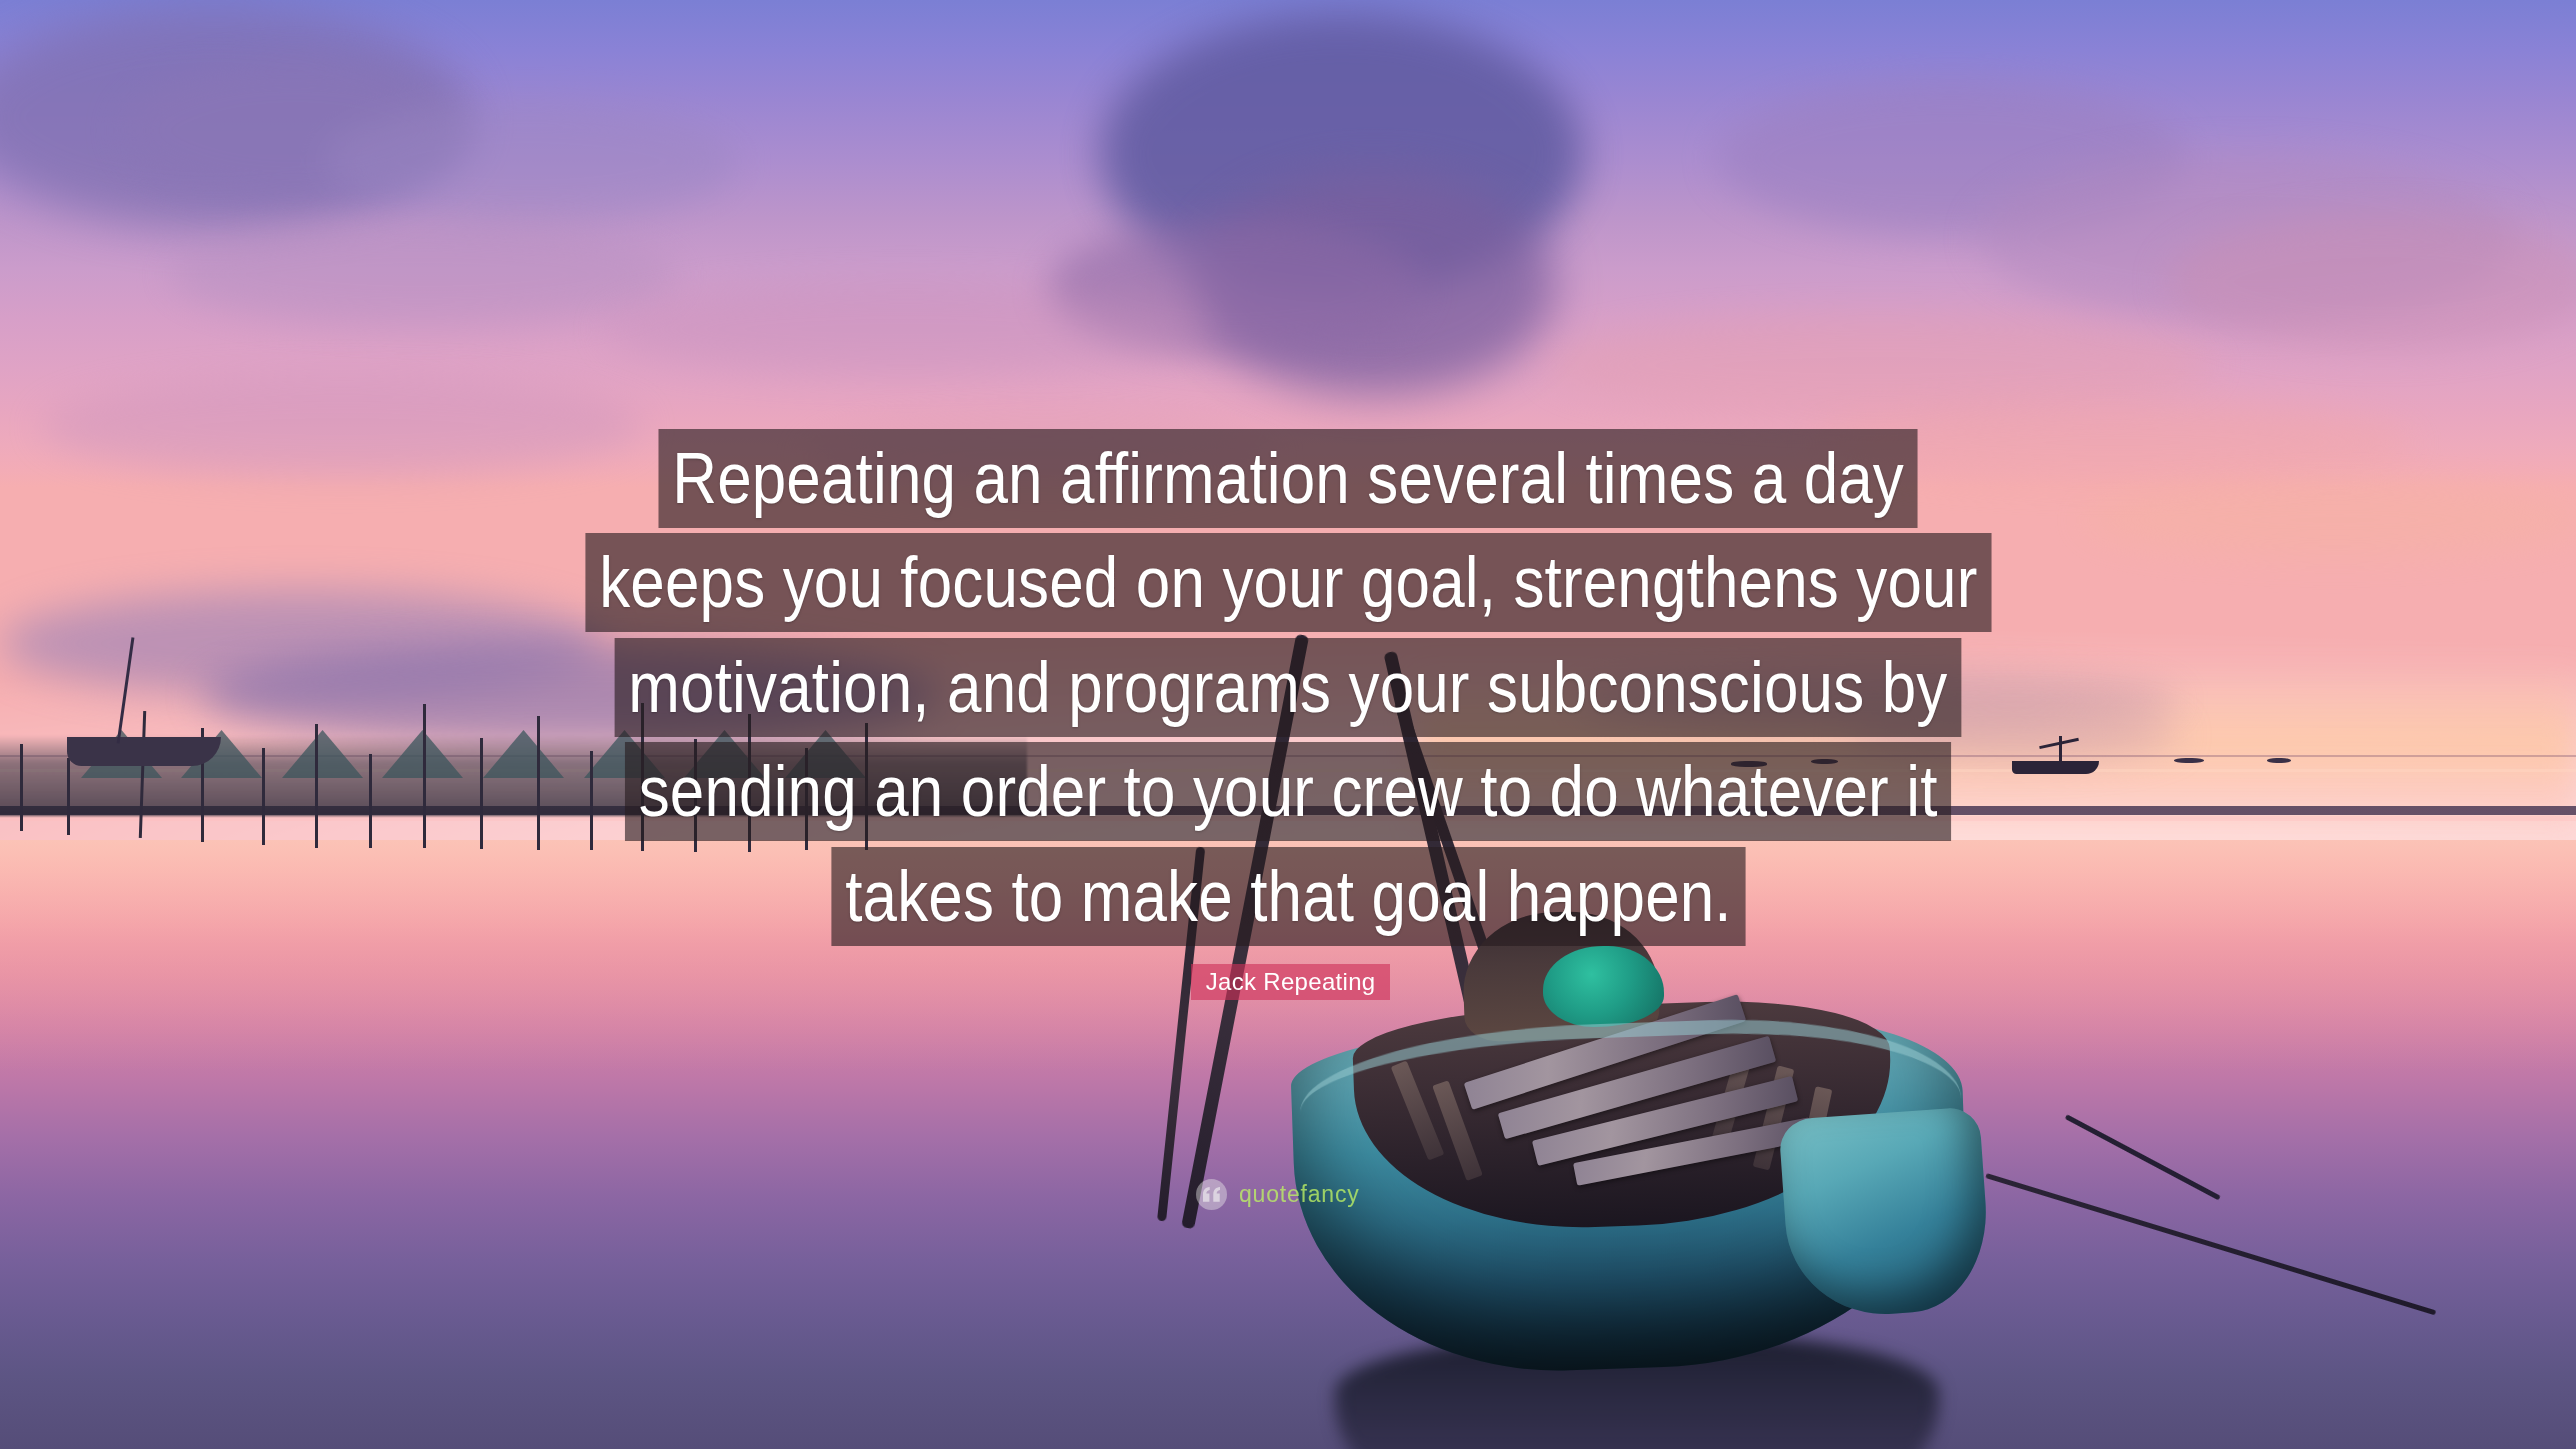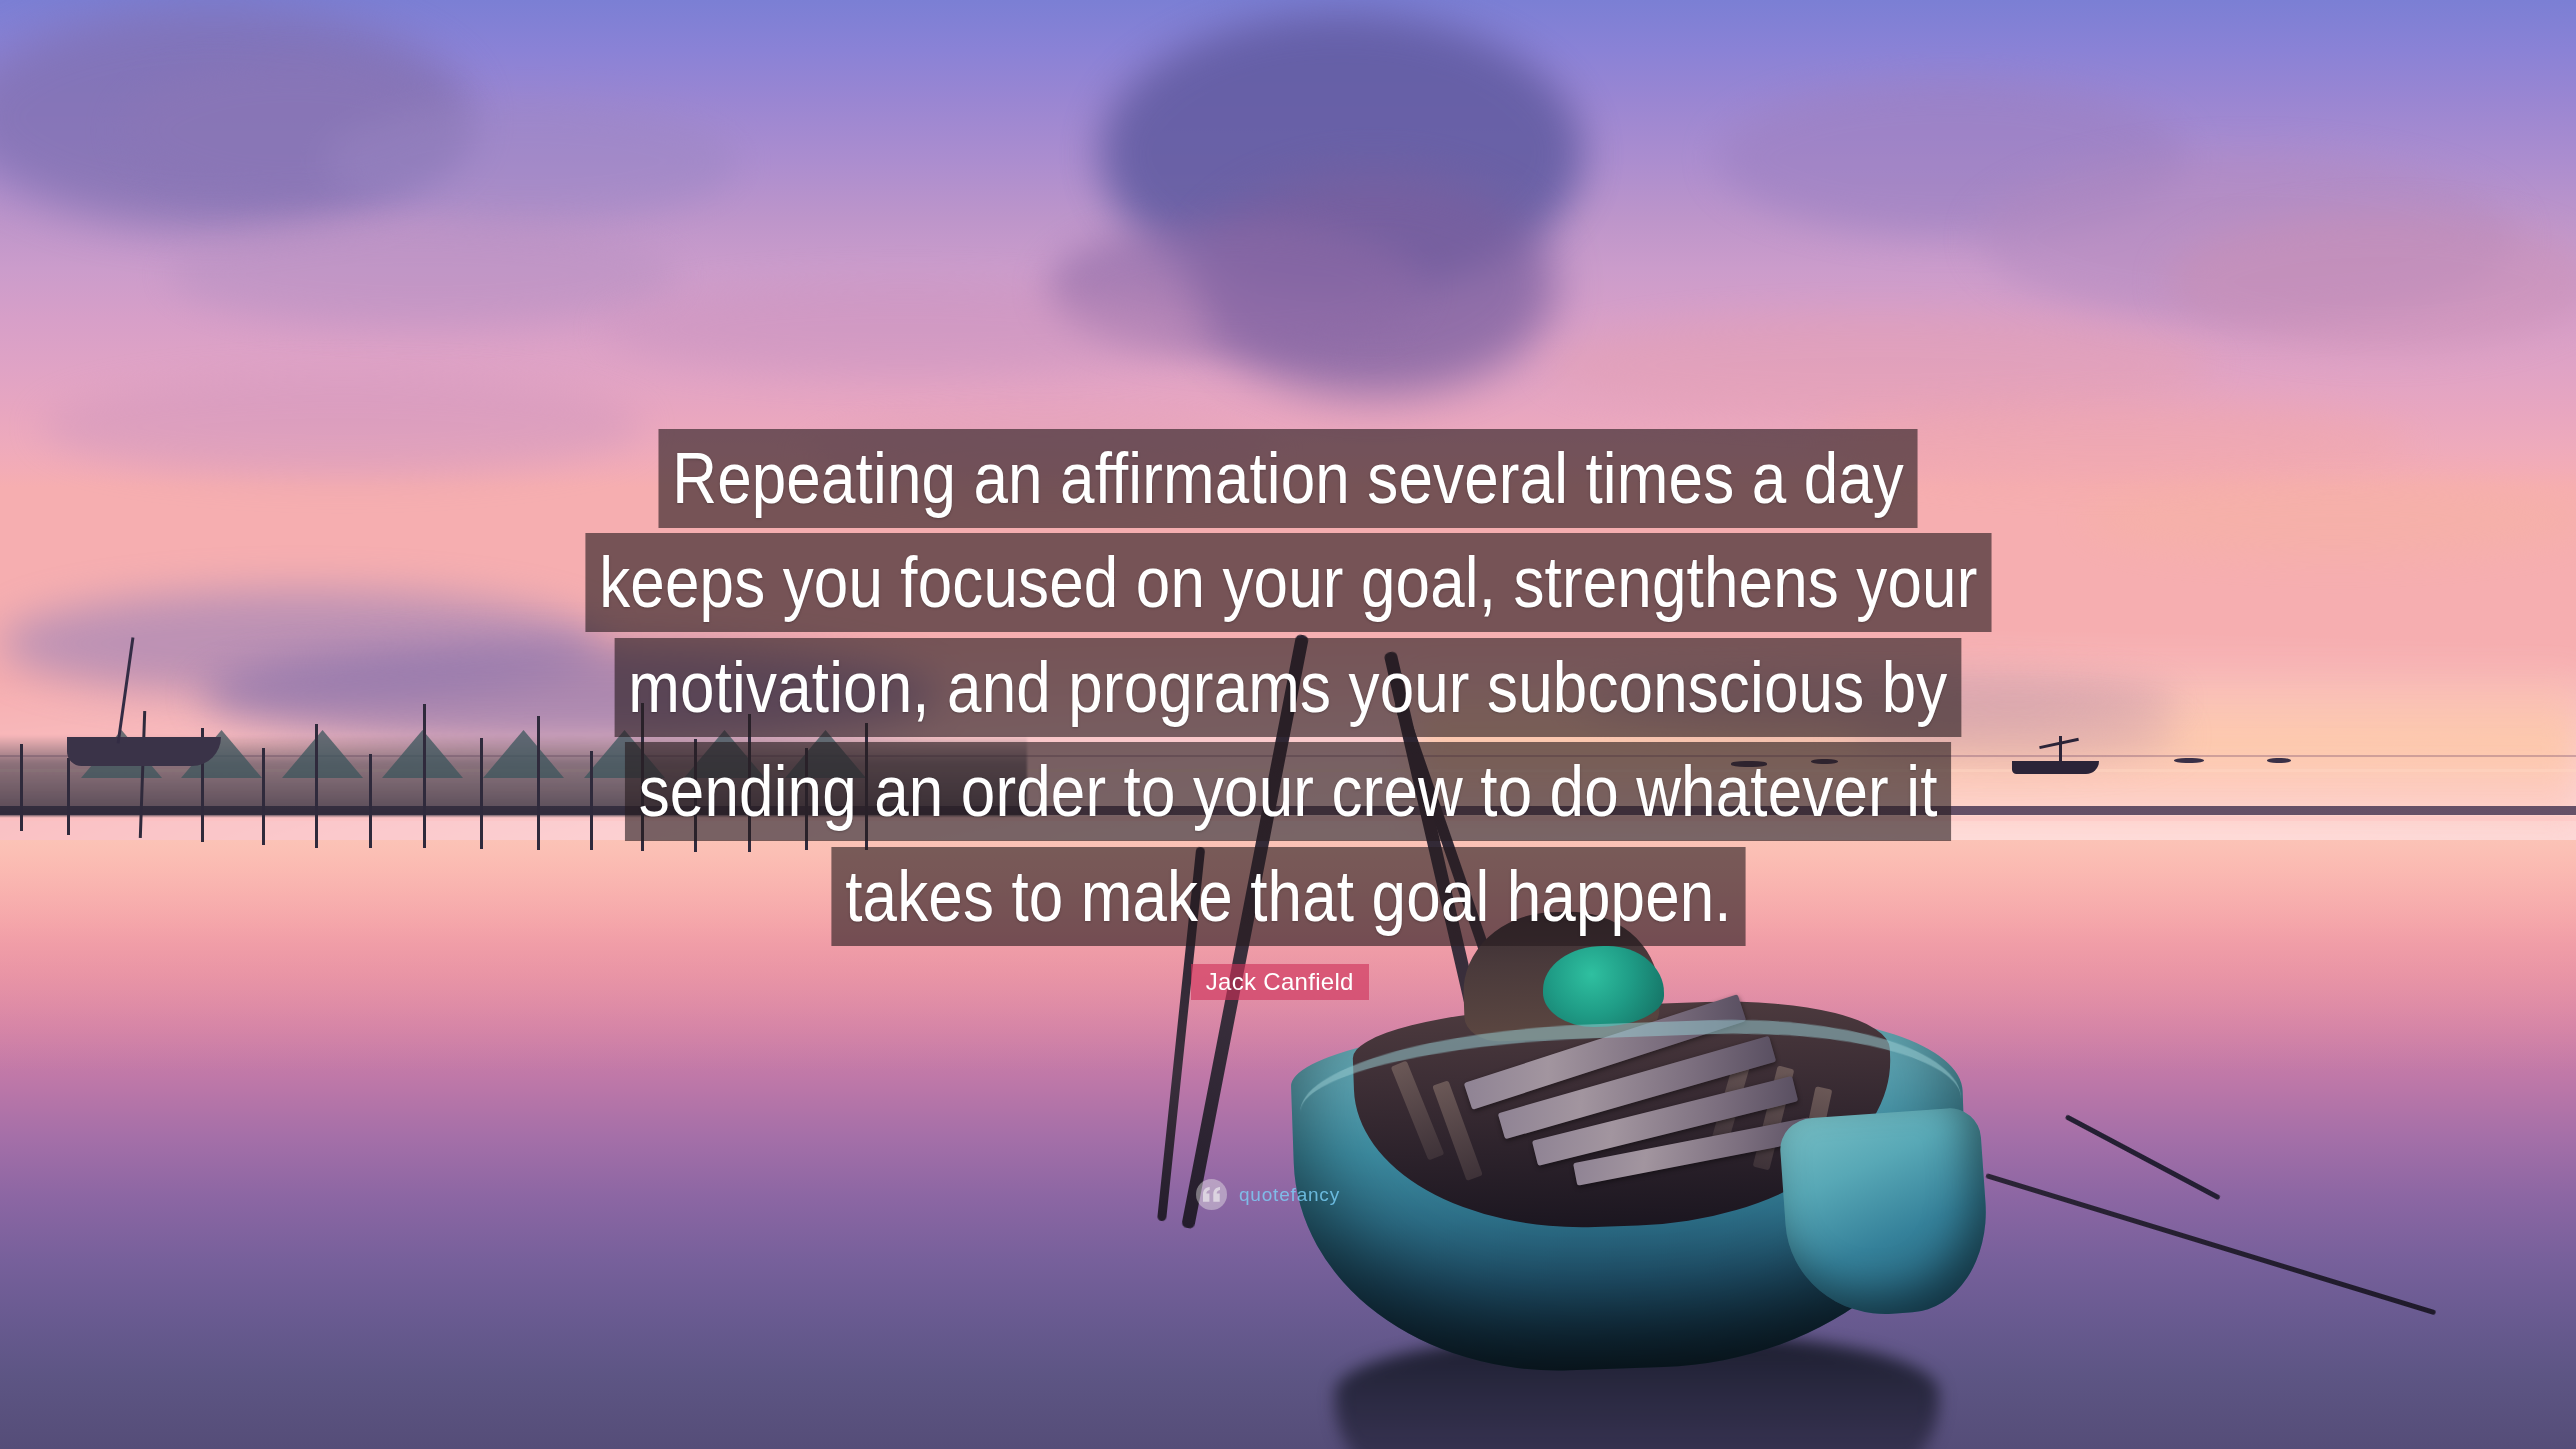--- a/index.html
+++ b/index.html
@@ -253,21 +253,21 @@
     display:flex; align-items:center; gap:12px;
     opacity:.78;
   }
   .wm-badge {
     width:31px; height:31px; border-radius:50%;
     background:rgba(235,235,235,.55);
     display:flex; align-items:center; justify-content:center;
   }
   .wm-badge svg { display:block; }
   .wm-text {
-    color:#7dd3fc; font-size:19px; letter-spacing:0.8px;
+    color:#bef264; font-size:23px; letter-spacing:0.8px;
     font-family:"Liberation Sans", sans-serif; font-weight:300;
   }
 </style>
 </head>
 <body>
 
 <div class="stage">
 
   <div class="sky"></div>
   <div class="sky-glow"></div>
@@ -372,21 +372,21 @@
   </div>
 
   <div class="quote">
     <span class="qline">Repeating an affirmation several times a day</span>
     <span class="qline">keeps you focused on your goal, strengthens your</span>
     <span class="qline">motivation, and programs your subconscious by</span>
     <span class="qline">sending an order to your crew to do whatever it</span>
     <span class="qline">takes to make that goal happen.</span>
   </div>
 
-  <div class="author">Jack Canfield</div>
+  <div class="author">Jack Repeating</div>
 
   <div class="watermark">
     <span class="wm-badge">
       <svg width="17.4" height="14.8" viewBox="0 0 26 22" aria-hidden="true">
         <path d="M0 22V11C0 4.5 3.4 0.6 10 0v4.3C6.6 5 5.1 6.9 5 9.6h4.6V22H0zM15.4 22V11c0-6.5 3.4-10.4 10-11v4.3c-3.4.7-4.9 2.6-5 5.3H25V22h-9.6z" fill="#f2f2f2"></path>
       </svg>
     </span>
     <span class="wm-text">quotefancy</span>
   </div>
 

